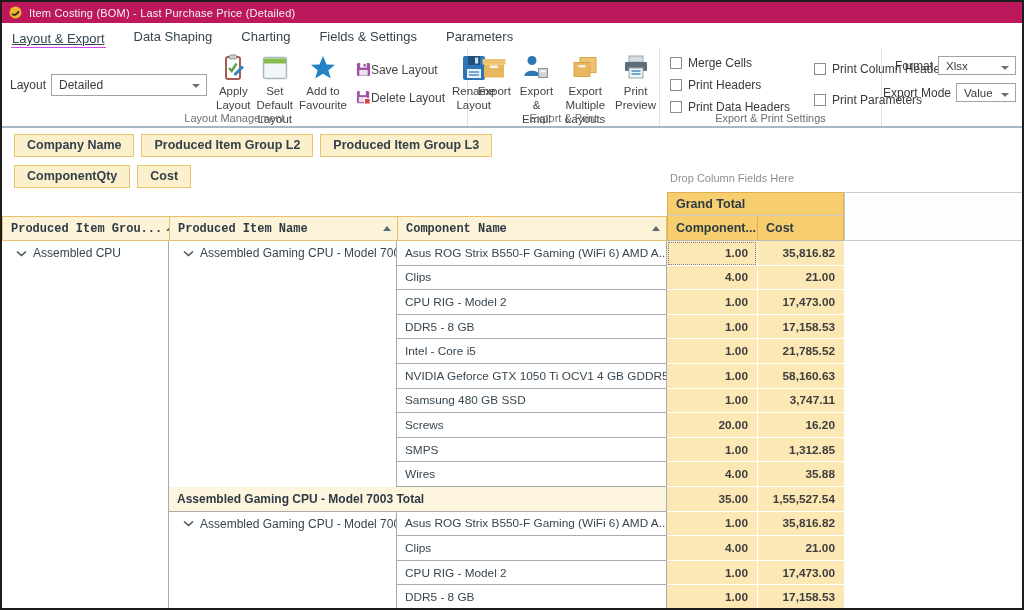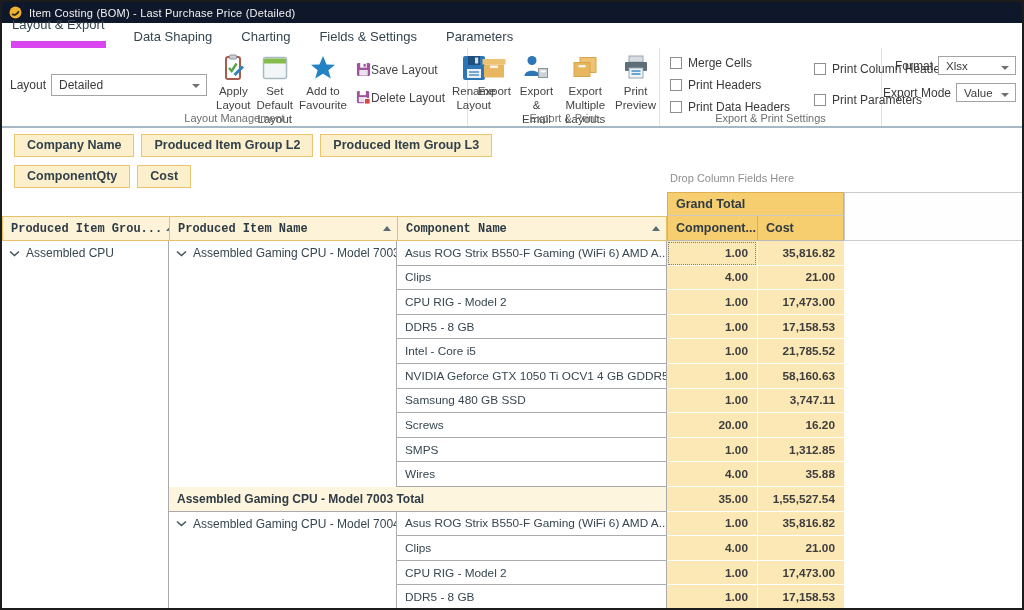--- a/index.html
+++ b/index.html
@@ -3,26 +3,26 @@
 <meta charset="utf-8">
 <style>
   * { margin:0; padding:0; box-sizing:border-box; }
   html,body { background:#e8e8e8; }
   body { font-family:"Liberation Sans", sans-serif; }
   .window{
     width:1024px; height:610px; position:relative; background:#fff;
     border:2px solid #1c1c1c; overflow:hidden;
   }
   
-  .titlebar{ height:21px; background:#0f172a; display:flex; align-items:center; padding-left:7px; gap:7px; }
+  .titlebar{ height:21px; background:#be185d; display:flex; align-items:center; padding-left:7px; gap:7px; }
   .titlebar .title{ color:#f2f2f2; font-size:11px; letter-spacing:.2px; }
   
   .tabbar{ height:25px; display:flex; align-items:flex-end; padding-left:9px; background:#fff; }
   .tab{ font-size:13px; color:#35454f; padding:3px 1px 4px; margin-right:27px; cursor:default; }
-  .tab.active{ border-bottom:7px solid #d946ef; padding-bottom:9px; }
+  .tab.active{ border-bottom:1px solid #d946ef; padding-bottom:1px;text-decoration:underline; }
   
   .ribbon{ height:80px; display:flex; background:#fff; border-bottom:2px solid #a6b8c4; }
   .rgroup{ position:relative; border-right:1px solid #e2e2e2; padding-top:4px; }
   .rgroup:last-child{ border-right:none; }
   .grouplabel{ position:absolute; bottom:2px; left:0; right:0; text-align:center; font-size:11px; color:#6e6e6e; }
   .g1{ width:466px; display:flex; align-items:flex-start; }
   .g2{ width:192px; display:flex; align-items:flex-start; padding-left:6px;}
   .g3{ width:222px; display:flex; padding-left:10px; }
   .g4{ width:142px; padding-top:8px; }
   .layout-combo{ display:flex; align-items:center; margin:22px 6px 0 8px; gap:5px; }
@@ -63,21 +63,21 @@
   th.ch.last{ border-right:1px solid #dfae4e; }
   th.fillerbox{ background:#fefefe; border:1px solid #cbcbcb; }
   td.rh{ background:#fcf3d9; border-top:1px solid #e8c06a; border-bottom:1px solid #e8c06a;
     border-left:1px solid #e8c06a; padding:0 6px 0 8px; height:25px; }
   td.rh.lastrh{ border-right:1px solid #e8c06a; }
   .hwrap{ display:flex; align-items:center; justify-content:space-between;font-family:Liberation Mono, monospace; }
   .hwrap .htxt{ font-size:12px; font-weight:700; color:#2f3b44; }
   .sort-asc{ width:0; height:0; border-left:4px solid transparent; border-right:4px solid transparent;
     border-bottom:5px solid #5b6b75; flex:0 0 auto; margin-left:4px; }
   td.c1, td.c2{ background:#fff; border-right:1px solid #ababab; vertical-align:top;
-    padding:5px 4px 0 7px; font-size:12px; color:#374650; }
+    padding:5px 4px 0 14px; font-size:12px; color:#374650; }
   td.c3{ background:#fff; border-right:1px solid #ababab; border-bottom:1px solid #ababab;
     padding:0 6px 0 8px; font-size:11.8px; color:#374650; height:24.6px; }
   td.qty, td.cost{ background:#fbe8b5; border-bottom:1px solid #ffffff; text-align:right;
     padding:0 9px 0 4px; font-size:11.8px; font-weight:700; color:#3d3d3d; height:24.6px; }
   td.cost{ border-left:1px solid #ffffff; }
   td.sel{ outline:1px dotted #808080; outline-offset:-2px; }
   td.total-label{ background:#fdf5de; border-right:1px solid #ababab; border-bottom:1px solid #ababab;
     padding:0 6px 0 8px; font-size:12px; font-weight:700; color:#2f3b44; height:24.6px; }
   .chev{ display:inline-block; margin-right:6px; flex:0 0 auto; }
   .cellflex{ display:flex; align-items:center; }

